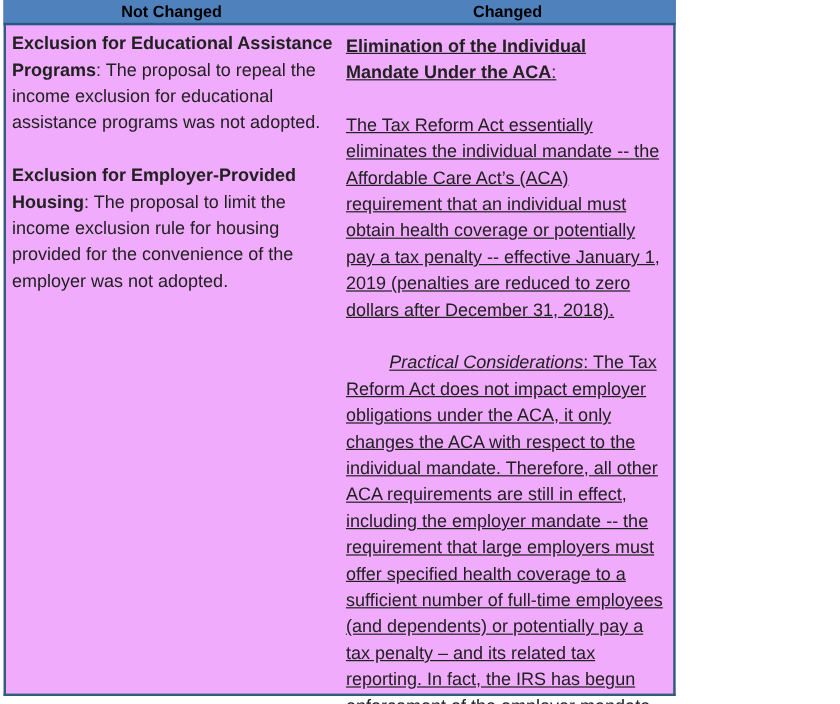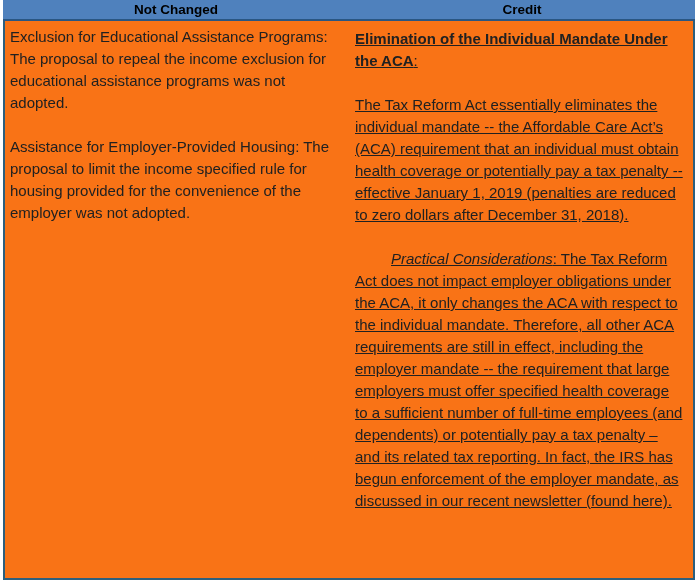--- a/index.html
+++ b/index.html
@@ -11,26 +11,26 @@
     width: 700px;
     height: 587px;
     position: relative;
     font-family: "Liberation Sans", sans-serif;
     -webkit-font-smoothing: antialiased;
   }
   .table-wrap {
     position: absolute;
     left: 3px;
     top: 0;
-    width: 692px;
+    width: 560px;
     height: 580px;
     box-sizing: border-box;
     border: 2px solid #2d5f7d;
     border-top: none;
-    background: #f97316;
+    background: #f0abfc;
   }
   .header-row {
     display: flex;
     background: #4f81bd;
     border-bottom: 2px solid #2a5683;
     height: 19px;
     margin: 0 -2px;            
     position: relative;
     z-index: 2;
   }
@@ -61,48 +61,48 @@
   .cell-left {
     width: 346px;
     padding: 5px 4px 6px 5px;
   }
   .cell-right {
     width: 342px;
     padding: 7px 8px 6px 4px;
     text-decoration: underline;
   }
   .run-in-title {
-    font-weight: normal;
+    font-weight: bold;
   }
   .section-heading {
     font-weight: bold;
   }
   .italic-label {
     font-style: italic;
     margin-left: 36px;
   }
 </style>
 </head>
 <body>
 
 <div class="table-wrap">
 
   <div class="header-row">
     <div class="header-cell">Not Changed</div>
-    <div class="header-cell">Credit</div>
+    <div class="header-cell">Changed</div>
   </div>
 
   <div class="body-row">
 
     <div class="cell cell-left">
       <p>
         <span class="run-in-title">Exclusion for Educational Assistance Programs</span><span>: The proposal to repeal the income exclusion for educational assistance programs was not adopted.</span>
       </p>
       <p>
-        <span class="run-in-title">Assistance for Employer-Provided Housing</span><span>: The proposal to limit the income specified rule for housing provided for the convenience of the employer was not adopted.</span>
+        <span class="run-in-title">Exclusion for Employer-Provided Housing</span><span>: The proposal to limit the income exclusion rule for housing provided for the convenience of the employer was not adopted.</span>
       </p>
     </div>
 
     <div class="cell cell-right">
       <p>
         <span class="section-heading">Elimination of the Individual Mandate Under the ACA</span><span>:</span>
       </p>
       <p>The Tax Reform Act essentially eliminates the individual mandate -- the Affordable Care Act’s (ACA) requirement that an individual must obtain health coverage or potentially pay a tax penalty -- effective January 1, 2019 (penalties are reduced to zero dollars after December 31, 2018).</p>
       <p>
         <span class="italic-label">Practical Considerations</span><span>: The Tax Reform Act does not impact employer obligations under the ACA, it only changes the ACA with respect to the individual mandate. Therefore, all other ACA requirements are still in effect, including the employer mandate -- the requirement that large employers must offer specified health coverage to a sufficient number of full-time employees (and dependents) or potentially pay a tax penalty – and its related tax reporting. In fact, the IRS has begun enforcement of the employer mandate, as discussed in our recent newsletter (found here).</span>

